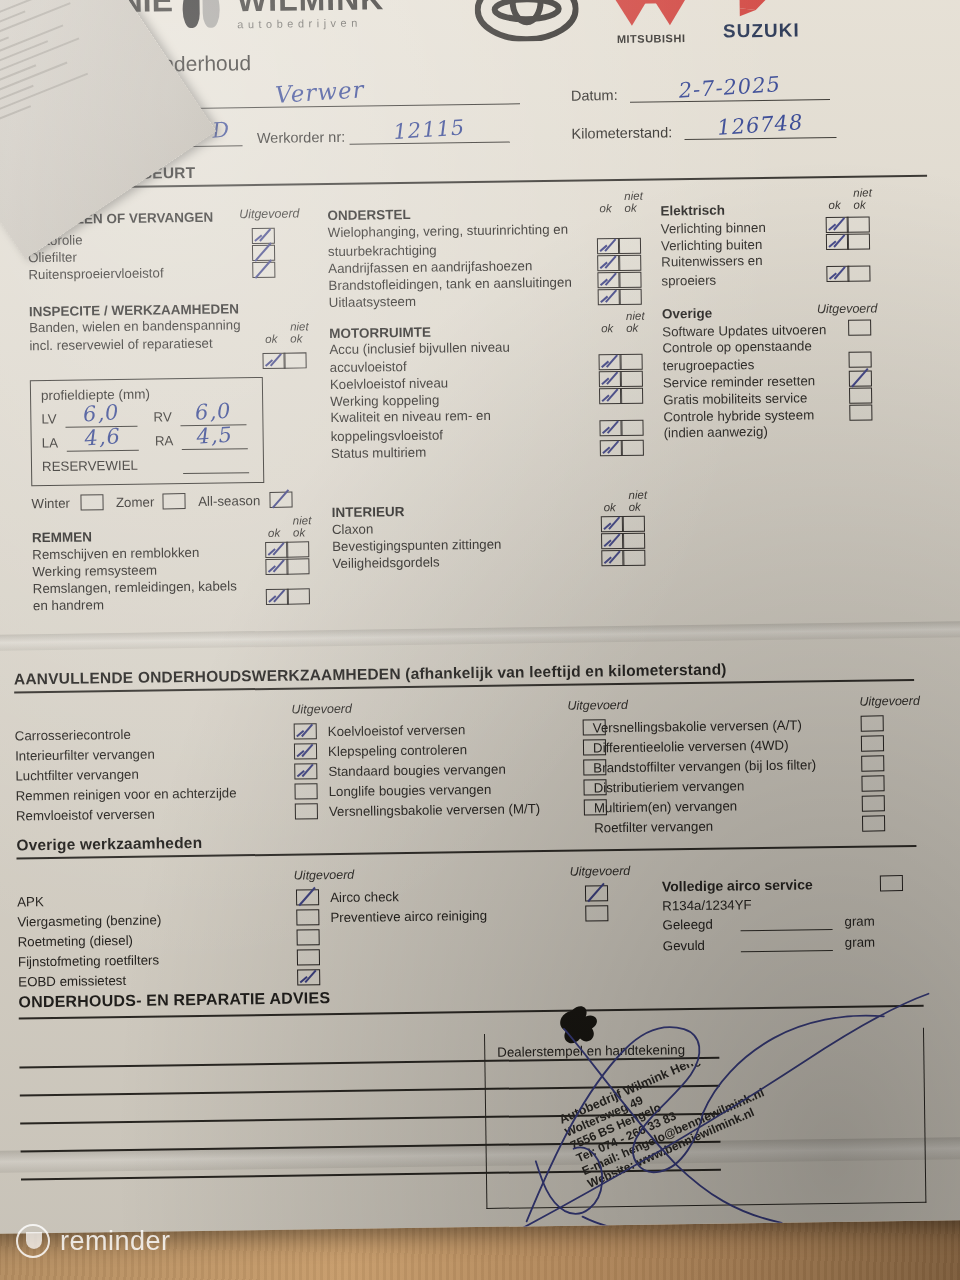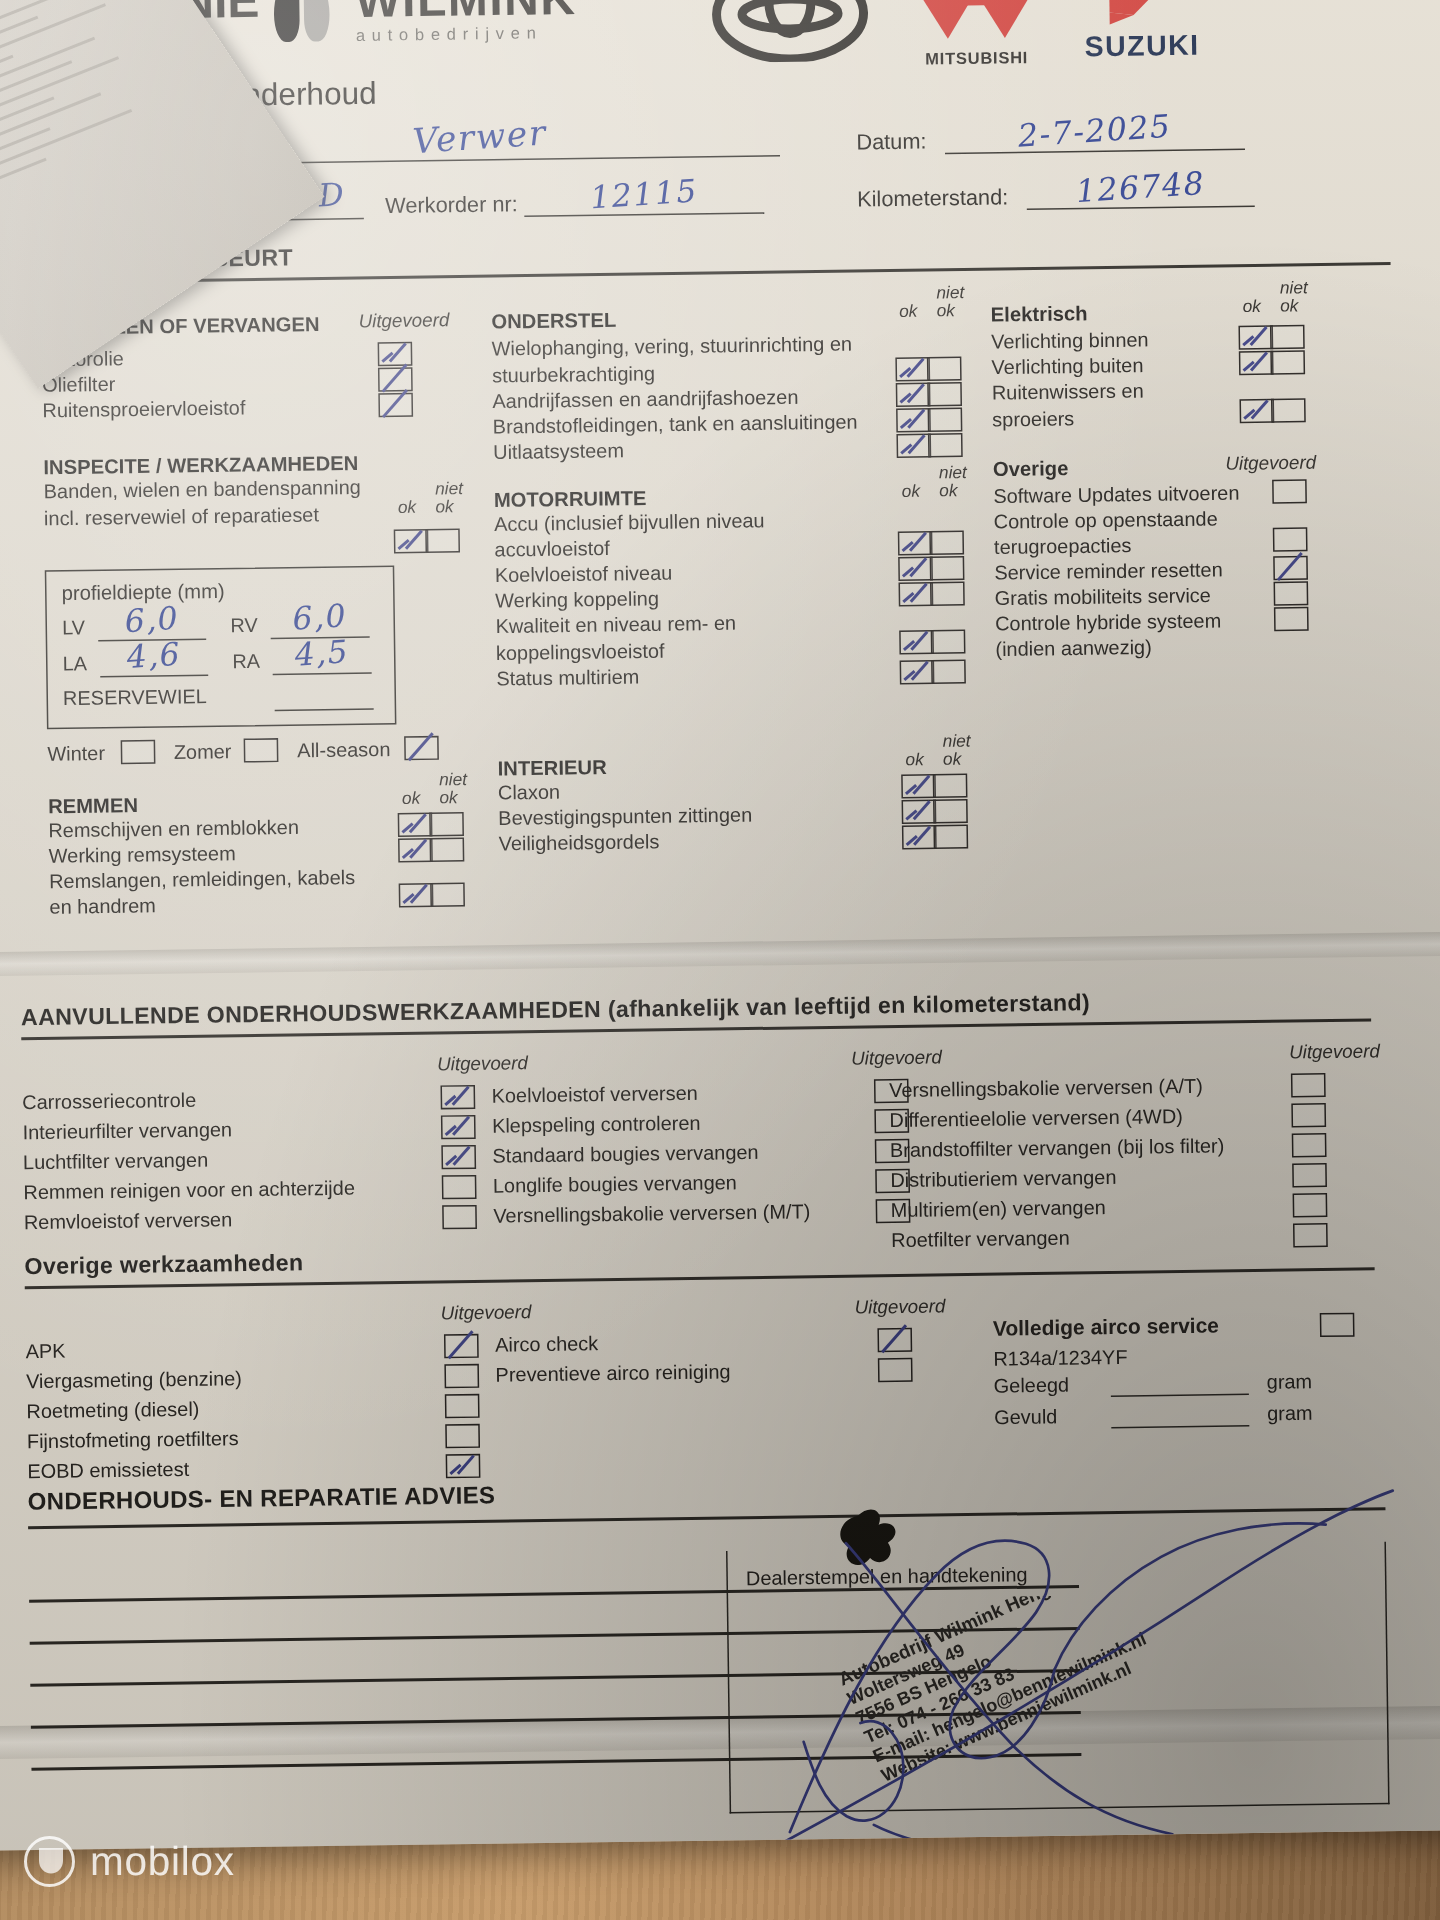--- a/index.html
+++ b/index.html
@@ -704,14 +704,14 @@
       <div style="width:100px"></div>
         <div style="width:155px"></div>
         <div style="width:90px"></div>
     </div>
   </div>
 
 </div>
 
 <div class="wm">
   <span class="ring"></span>
-  <span>mobilox</span>
+  <span>reminder</span>
 </div>
 
 </body></html>

